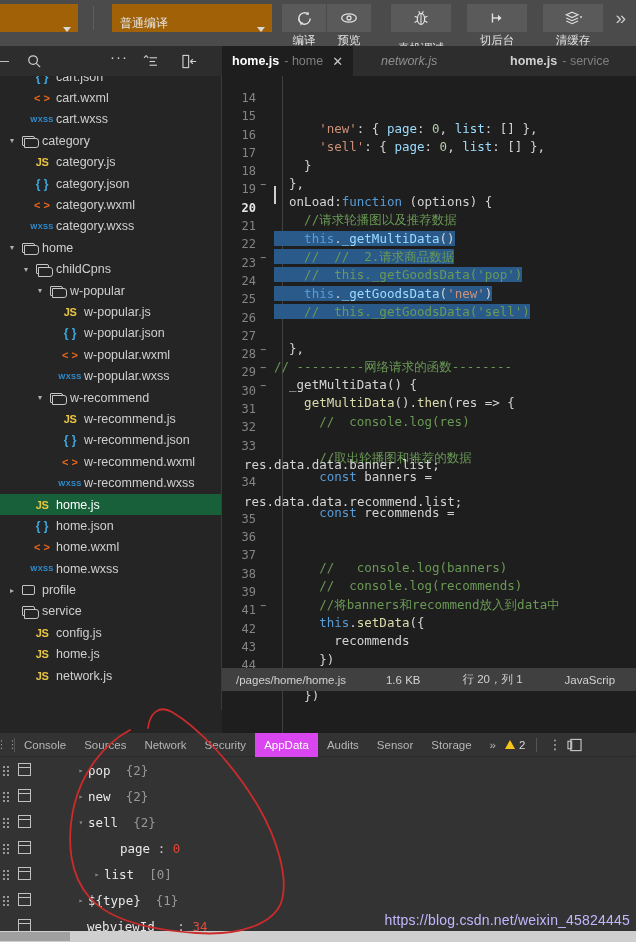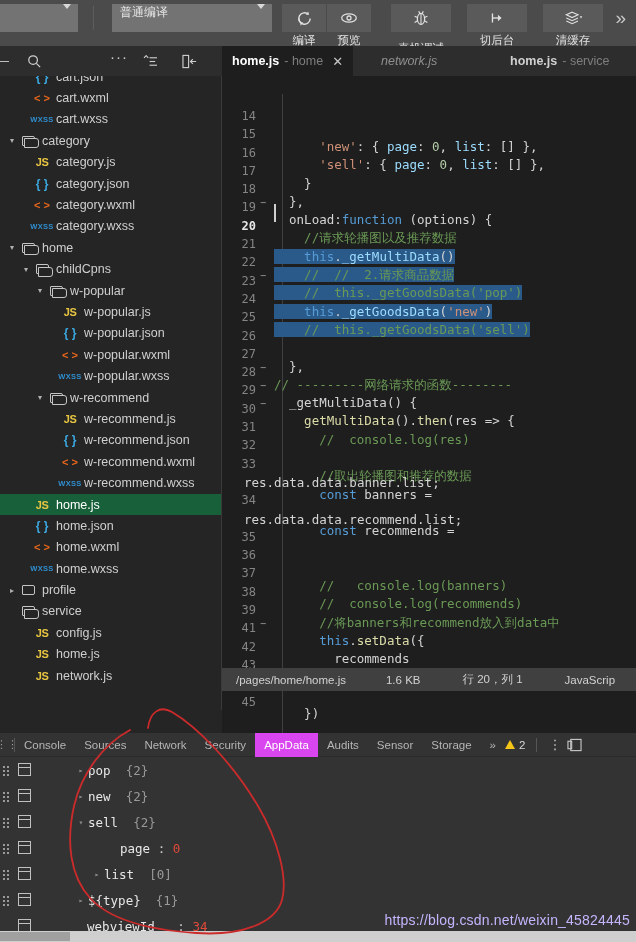--- a/index.html
+++ b/index.html
@@ -12,22 +12,22 @@
   }
   #app { position: relative; width: 636px; height: 942px; }
 
   
   .toolbar {
     position: absolute; left: 0; top: 0; width: 636px; height: 46px;
     background: #4b4b4b;
   }
   .tb-select {
     position: absolute; top: 4px; height: 28px;
-    background: #737373; border: none;
-    display: flex; align-items: flex-start; justify-content: space-between;
+    background: #a16207; border: none;
+    display: flex; align-items: flex-end; justify-content: space-between;
     padding: 0 7px 0 8px; color: #e6e6e6; font-size: 12px;
   }
   .tb-select.sel-account { left: -60px; width: 138px; }
   .tb-select.sel-mode    { left: 112px; width: 160px; }
   .caret-dn {
     width: 0; height: 0; border-left: 4px solid transparent;
     border-right: 4px solid transparent; border-top: 5px solid #d8d8d8;
   }
   .tb-divider { position: absolute; left: 93px; top: 6px; width: 1px; height: 24px; background: #5d5d5d; }
 
@@ -98,21 +98,21 @@
     border: 1.2px solid #c5c5c5; border-radius: 0 3px 3px 0; background: #252526;
   }
   .tree-scroll {
     position: absolute; right: 3px; top: 290px; width: 7px; height: 300px;
     background: #9a9a9a; border-radius: 4px;
   }
   .tree-divider { position: absolute; left: 221px; top: 76px; width: 1px; height: 634px; background: #3a3a3a; }
 
   
   .editor {
-    position: absolute; left: 222px; top: 94px; right: 0; height: 709px;
+    position: absolute; left: 222px; top: 76px; right: 0; height: 709px;
     background: #1e1e1e; overflow: hidden;
     font-family: "DejaVu Sans Mono", monospace; font-size: 12.5px;
   }
   .codeline { position: relative; height: 18.3px; white-space: pre; }
   .gutter {
     position: absolute; left: 0; width: 34px; text-align: right;
     color: #858585; font-size: 12px;
   }
   .gutter.cur { color: #e6e6e6; font-weight: bold; }
   .foldmark { position: absolute; left: 38px; width: 10px; color: #9a9a9a; font-size: 10px; }

